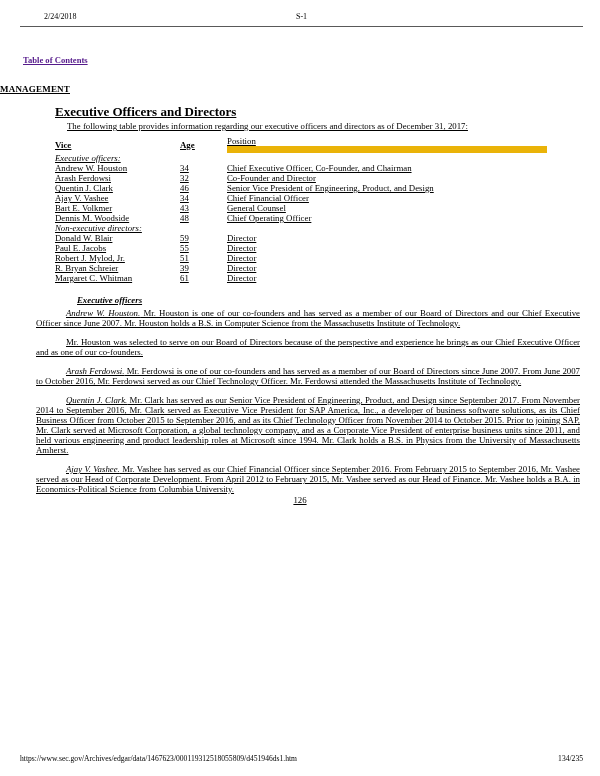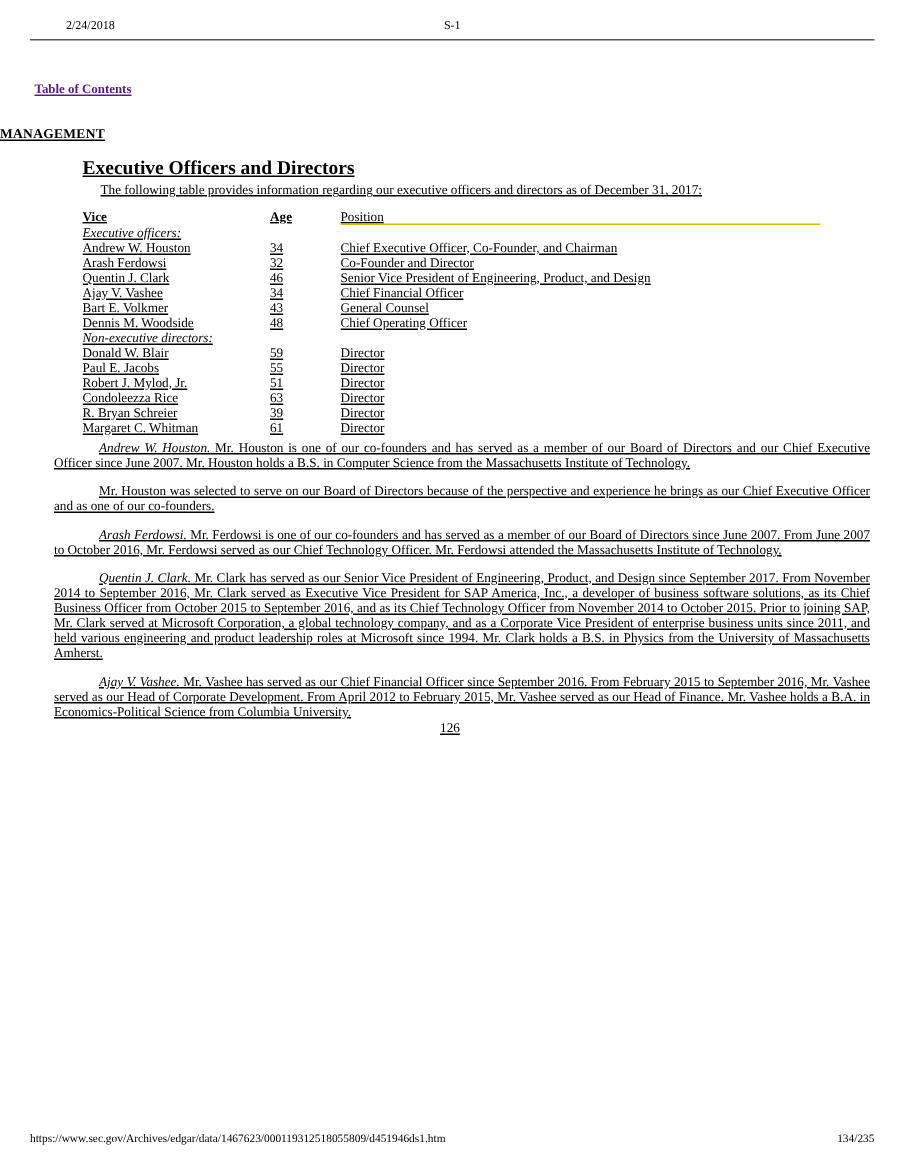--- a/index.html
+++ b/index.html
@@ -46,21 +46,21 @@
     border-collapse:collapse; table-layout:fixed;
     font-size:8.8px; line-height:10px;
   }
   table.officers th, table.officers td {
     padding:0; vertical-align:bottom; font-weight:normal;
     text-align:left; white-space:nowrap; overflow:hidden;
   }
   .th-name, .th-age { height:13px; }
   .hdr-u { font-weight:bold; text-decoration:underline; }
   .th-age { text-align:right; }
-  .th-pos { text-align:center; font-weight:bold; border-bottom:1px solid #eab308; }
+  .th-pos { text-align:center; font-weight:bold; border-bottom:7px solid #eab308; }
   .td-age { text-align:right; padding-right:15px; }
   .group-label td { font-style:italic; }
   .row-gap td { padding-top:4px; }
   
   .bios-heading {
     margin:12px 0 0 77px;
     font-size:8.8px; line-height:10px;
     font-weight:bold; font-style:italic;
   }
   .bios { margin-left:36px; width:544px; }
@@ -171,40 +171,35 @@
         <td></td>
         <td class="td-pos">Director</td>
       </tr>
       <tr>
         <td class="td-name">Robert J. Mylod, Jr.</td>
         <td class="td-age">51</td>
         <td></td>
         <td class="td-pos">Director</td>
       </tr>
       <tr>
-        <td class="td-name">Condoleezza Rice</td>
-        <td class="td-age">63</td>
-        <td></td>
-        <td class="td-pos">Director</td>
-      </tr>
-      <tr>
         <td class="td-name">R. Bryan Schreier</td>
         <td class="td-age">39</td>
         <td></td>
         <td class="td-pos">Director</td>
       </tr>
       <tr>
         <td class="td-name">Margaret C. Whitman</td>
         <td class="td-age">61</td>
         <td></td>
         <td class="td-pos">Director</td>
       </tr>
     </tbody>
   </table>
 
+  <div class="bios-heading">Executive officers</div>
 
   <div class="bios">
     <p class="first"><span class="lead">Andrew W. Houston.</span><span> Mr. Houston is one of our co-founders and has served as a member of our Board of Directors and our Chief Executive Officer since June 2007. Mr. Houston holds a B.S. in Computer Science from the Massachusetts Institute of Technology.</span></p>
     <p><span class="lead"></span><span>Mr. Houston was selected to serve on our Board of Directors because of the perspective and experience he brings as our Chief Executive Officer and as one of our co-founders.</span></p>
     <p><span class="lead">Arash Ferdowsi.</span><span> Mr. Ferdowsi is one of our co-founders and has served as a member of our Board of Directors since June 2007. From June 2007 to October 2016, Mr. Ferdowsi served as our Chief Technology Officer. Mr. Ferdowsi attended the Massachusetts Institute of Technology.</span></p>
     <p><span class="lead">Quentin J. Clark.</span><span> Mr. Clark has served as our Senior Vice President of Engineering, Product, and Design since September 2017. From November 2014 to September 2016, Mr. Clark served as Executive Vice President for SAP America, Inc., a developer of business software solutions, as its Chief Business Officer from October 2015 to September 2016, and as its Chief Technology Officer from November 2014 to October 2015. Prior to joining SAP, Mr. Clark served at Microsoft Corporation, a global technology company, and as a Corporate Vice President of enterprise business units since 2011, and held various engineering and product leadership roles at Microsoft since 1994. Mr. Clark holds a B.S. in Physics from the University of Massachusetts Amherst.</span></p>
     <p><span class="lead">Ajay V. Vashee.</span><span> Mr. Vashee has served as our Chief Financial Officer since September 2016. From February 2015 to September 2016, Mr. Vashee served as our Head of Corporate Development. From April 2012 to February 2015, Mr. Vashee served as our Head of Finance. Mr. Vashee holds a B.A. in Economics-Political Science from Columbia University.</span></p>
   </div>
 
   <div class="page-num">126</div>

